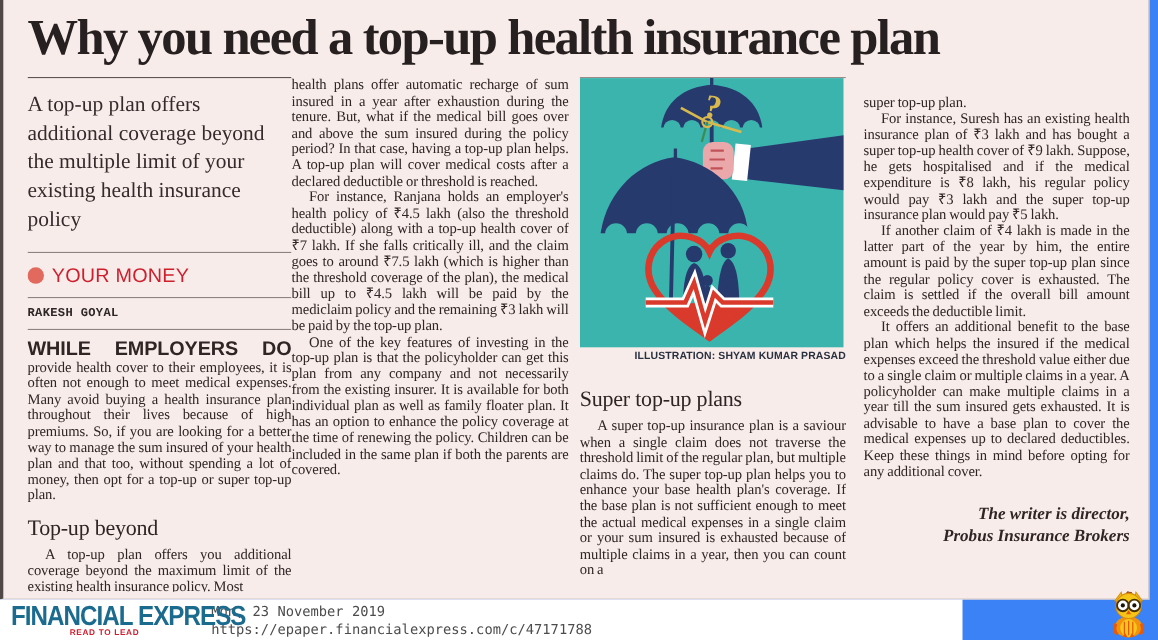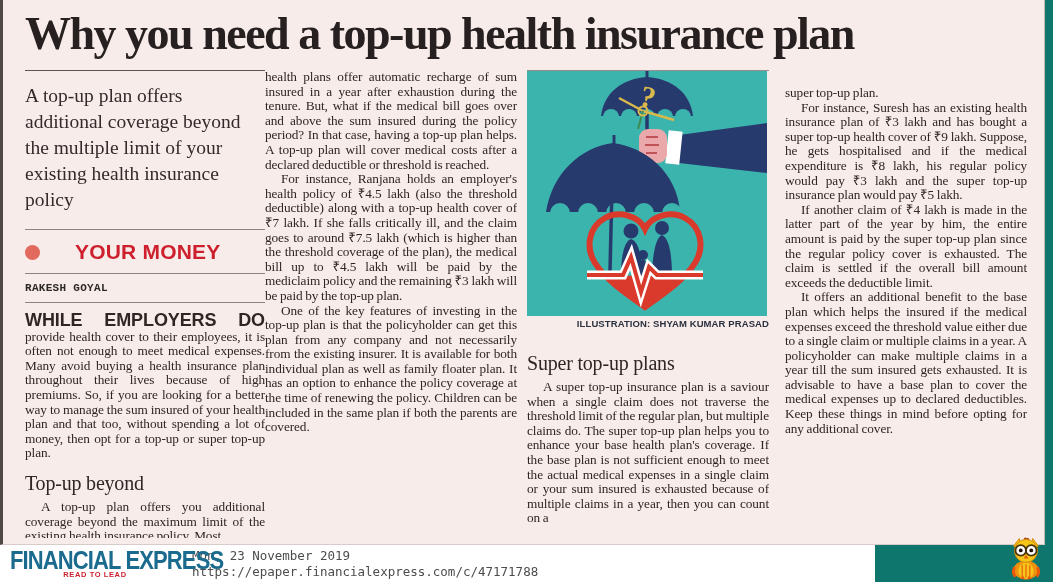--- a/index.html
+++ b/index.html
@@ -1,17 +1,17 @@
 <!DOCTYPE html>
 <html lang="en"><head>
 <meta charset="utf-8">
 <style>
   * { margin:0; padding:0; box-sizing:border-box; }
   body { width:1053px; height:582px; overflow:hidden; background:#fff; font-family:"Liberation Serif", serif; }
-  .page { position:relative; width:1053px; height:582px; background:#0f766e;padding-left:43px; }
+  .page { position:relative; width:1053px; height:582px; background:#3b82f6;padding-left:43px; }
 
   
   .article {
     position:absolute; top:0; left:0; width:1045px; height:545px;
     background:#f8ecea;
     border-left:3px solid #4f4846;
     border-right:1px solid #c2b8b6;
     border-bottom:1px solid #d8cccb;
     padding:6px 14px 0 22px;
     overflow:hidden;
@@ -31,22 +31,22 @@
   .rule { border-top:1px solid #8f8381; }
   .rule-dark { border-top:1px solid #5d5351; }
 
   .standfirst {
     font-size:19.5px; line-height:26px; color:#352a2b;
     padding:12px 0 16px; font-weight:500;
   }
   .kicker { display:flex; align-items:center; gap:7px; padding:10px 0 9px; }
   .kicker-dot { width:15px; height:15px; border-radius:50%; background:#e2695d; flex:0 0 auto; }
   .kicker-label {
-    font-family:"Liberation Sans", sans-serif; font-weight:bold;
-    font-size:21px; color:#ce1f2d; letter-spacing:0.2px;margin-left:28px;
+    font-family:"Liberation Sans", sans-serif; font-weight:normal;
+    font-size:18px; color:#ce1f2d; letter-spacing:0.2px;
   }
   .byline {
     font-family:Liberation Mono, monospace; font-weight:bold;
     font-size:11px; color:#2d2727; padding:8px 0; letter-spacing:0.3px;
   }
   .body-text p {
     font-size:13.3px; line-height:14.6px; text-align:justify;
     color:#2e2524; letter-spacing:-0.1px; word-spacing:-0.5px;
     -webkit-hyphens:auto; hyphens:auto;
   }
@@ -185,20 +185,22 @@
           <p class="indent">A super top-up insurance plan is a saviour when a single claim does not traverse the threshold limit of the regular plan, but multiple claims do. The super top-up plan helps you to enhance your base health plan's coverage. If the base plan is not sufficient enough to meet the actual medical expenses in a single claim or your sum insured is exhausted because of multiple claims in a year, then you can count on a</p>
         </div>
       </div>
 
       <div class="col c4 body-text">
         <p>super top-up plan.</p>
         <p class="indent">For instance, Suresh has an existing health insurance plan of ₹3 lakh and has bought a super top-up health cover of ₹9 lakh. Suppose, he gets hospitalised and if the medical expenditure is ₹8 lakh, his regular policy would pay ₹3 lakh and the super top-up insurance plan would pay ₹5 lakh.</p>
         <p class="indent">If another claim of ₹4 lakh is made in the latter part of the year by him, the entire amount is paid by the super top-up plan since the regular policy cover is exhausted. The claim is settled if the overall bill amount exceeds the deductible limit.</p>
         <p class="indent">It offers an additional benefit to the base plan which helps the insured if the medical expenses exceed the threshold value either due to a single claim or multiple claims in a year. A policyholder can make multiple claims in a year till the sum insured gets exhausted. It is advisable to have a base plan to cover the medical expenses up to declared deductibles. Keep these things in mind before opting for any additional cover.</p>
         <div class="signature">
+          <div>The writer is director,</div>
+          <div>Probus Insurance Brokers</div>
         </div>
       </div>
 
     </div>
   </div>
 
   <div class="footer">
     <div class="fe-logo">
       <span class="fe-name">FINANCIAL EXPRESS</span>
       <div class="fe-tagline">READ TO LEAD</div>

